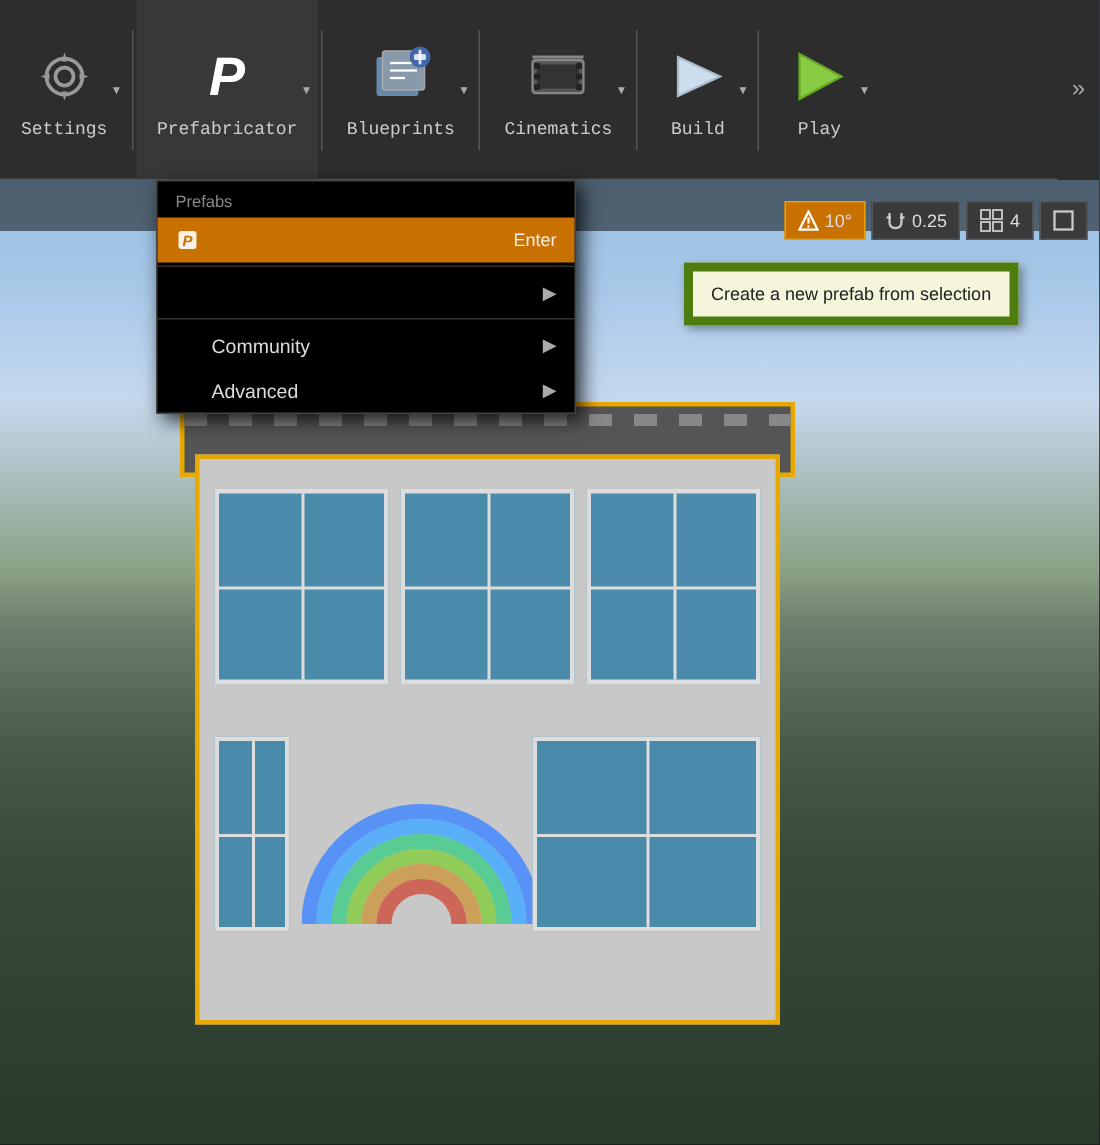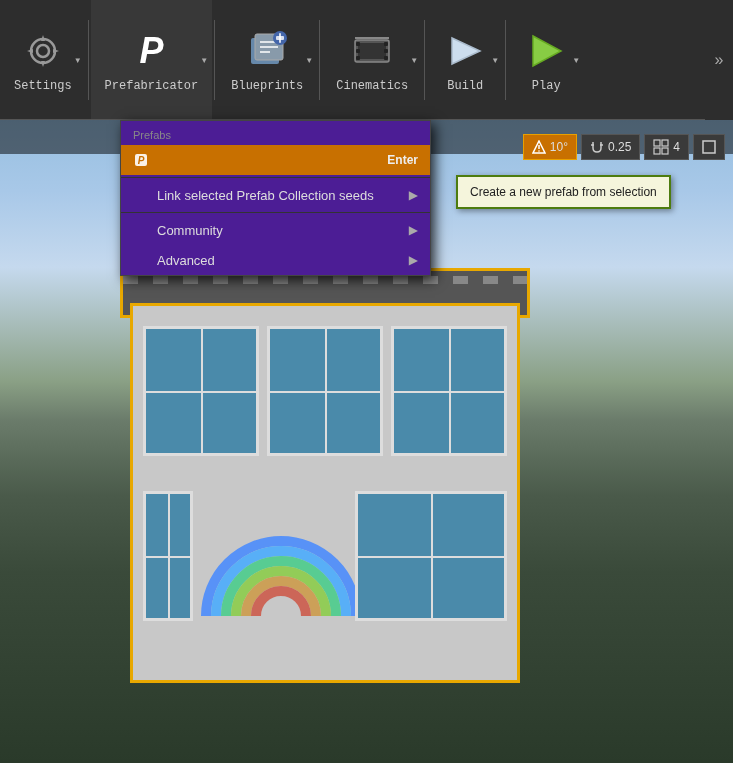--- a/index.html
+++ b/index.html
@@ -224,23 +224,23 @@
       height: 26px;
       margin-top: 20px;
     }
 
     .ctrl-btn.orange { background: #c87000; border-color: #e8a000; }
 
     
     #dropdown-menu {
       position: absolute;
       top: 120px;
-      left: 120px;
-      width: 311px;
-      background: #4c1d95;
+      left: 104px;
+      width: 280px;
+      background: #000000;
       border: 1px solid #444;
       z-index: 100;
       box-shadow: 4px 4px 12px rgba(0,0,0,0.8);
     }
 
     .menu-section-label {
       color: #888;
       font-size: 11px;
       padding: 8px 12px 4px 12px;
     }
@@ -268,21 +268,21 @@
       justify-content: center;
       flex-shrink: 0;
     }
 
     .menu-item-shortcut {
       margin-left: auto;
       color: #aaa;
       font-size: 12px;
     }
 
-    .menu-item.highlighted .menu-item-shortcut { color: #eee; font-weight: bold; }
+    .menu-item.highlighted .menu-item-shortcut { color: #eee; }
 
     .menu-item-arrow {
       margin-left: auto;
       color: #aaa;
       font-size: 12px;
     }
 
     .menu-separator {
       height: 1px;
       background: #333;
@@ -291,21 +291,21 @@
 
     
     #tooltip {
       position: absolute;
       top: 175px;
       left: 456px;
       background: #f5f5dc;
       color: #222;
       padding: 8px 12px;
       font-size: 12px;
-      border: 2px solid #4d7c0f;
+      border: 6px solid #4d7c0f;
       max-width: 260px;
       z-index: 200;
       box-shadow: 2px 2px 6px rgba(0,0,0,0.4);
     }
   </style>
 </head>
 <body>
 
 <div id="scene-bg">
 
@@ -494,21 +494,20 @@
       </svg>
     </div>
     <span class="menu-item-shortcut">Enter</span>
   </div>
 
   <div class="menu-separator"></div>
 
 
   <div class="menu-item">
     <div class="menu-item-icon"></div>
-    <span>Link selected Prefab Collection seeds</span>
     <span class="menu-item-arrow">▶</span>
   </div>
 
   <div class="menu-separator"></div>
 
 
 
   <div class="menu-item">
     <div class="menu-item-icon"></div>
     <span>Community</span>

